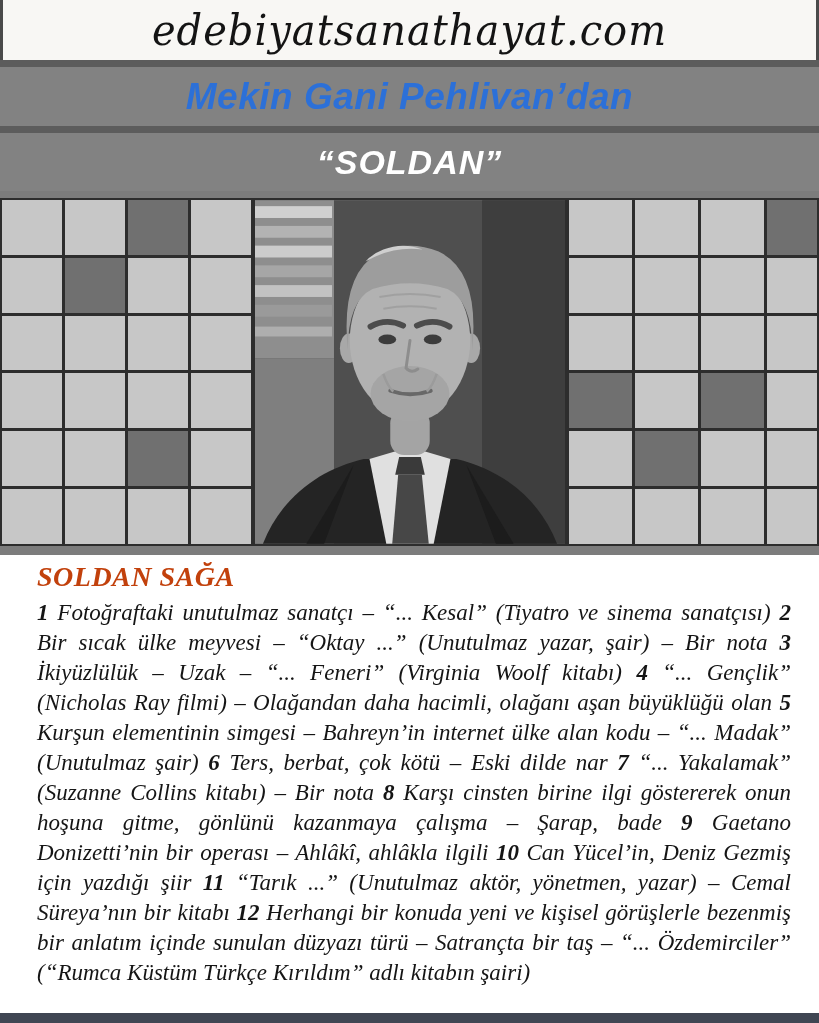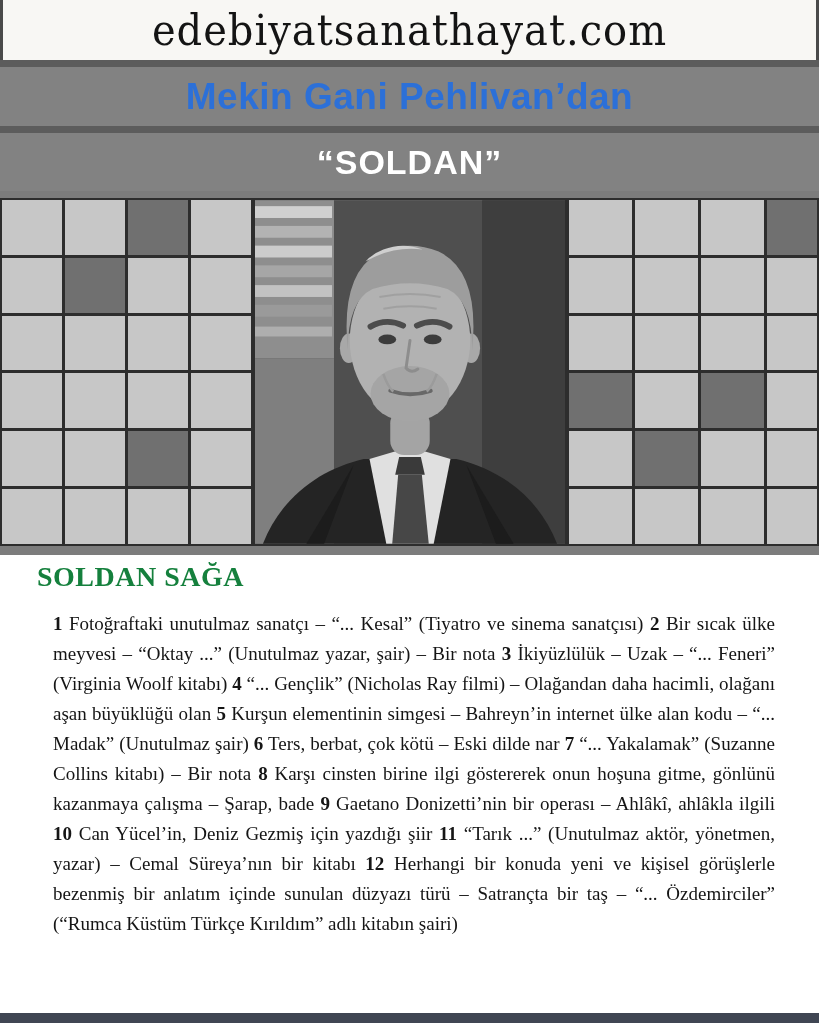--- a/index.html
+++ b/index.html
@@ -1,19 +1,20 @@
 <!DOCTYPE html>
 <html><head>
 <meta charset="utf-8">
 <style>
   html,body{margin:0;padding:0;background:#888;}
   .page{
     position:relative;width:819px;height:1023px;margin:0 auto;
     background:#ffffff;overflow:hidden;
     font-family:"Liberation Sans",sans-serif;
+    font-style:italic;
   }
   
   .masthead{
     height:60px;background:var(--masthead-bg,#f8f7f4);
     display:flex;align-items:center;justify-content:center;
     border-left:3px solid #4a4a4a;border-right:3px solid #4a4a4a;
     box-sizing:border-box;
   }
   .site-title{
     font-family:"DejaVu Serif","Liberation Serif",serif;
@@ -56,25 +57,25 @@
     border:2px solid #2d2d2d;overflow:hidden;flex:0 0 auto;
   }
   .photo svg{display:block;width:100%;height:100%;}
   
   .clues{
     height:458px;box-sizing:border-box;background:#ffffff;
     padding:6px 28px 0 37px;overflow:hidden;
     font-family:"Liberation Serif","DejaVu Serif",serif;
   }
   .clues h2{
-    margin:0 0 5px 0;font-size:28px;font-weight:bold;color:#15803d;
+    margin:0 0 5px 0;font-size:28px;font-weight:bold;color:#c2410c;
     letter-spacing:0.5px;
   }
   .clues p{
-    margin:16px;font-size:19px;line-height:30px;color:#151515;
+    margin:0;font-size:23px;line-height:30px;color:#151515;
     text-align:justify;
   }
   .clues p b{font-weight:bold;}
   .bottom-bar{height:10px;background:var(--footer-bar,#404653);}
 </style>
 </head>
 <body>
 
 <div class="page" style="--masthead-bg: #f8f7f4; --sep-color: #5c5c5c; --band-bg: #828282; --author-color: #2c70d8; --title-color: #ffffff; --grid-bg: #7c7c7c; --line-color: #2d2d2d; --cell-light: #c7c7c7; --cell-dark: #707070; --footer-bar: #404653;">
 

